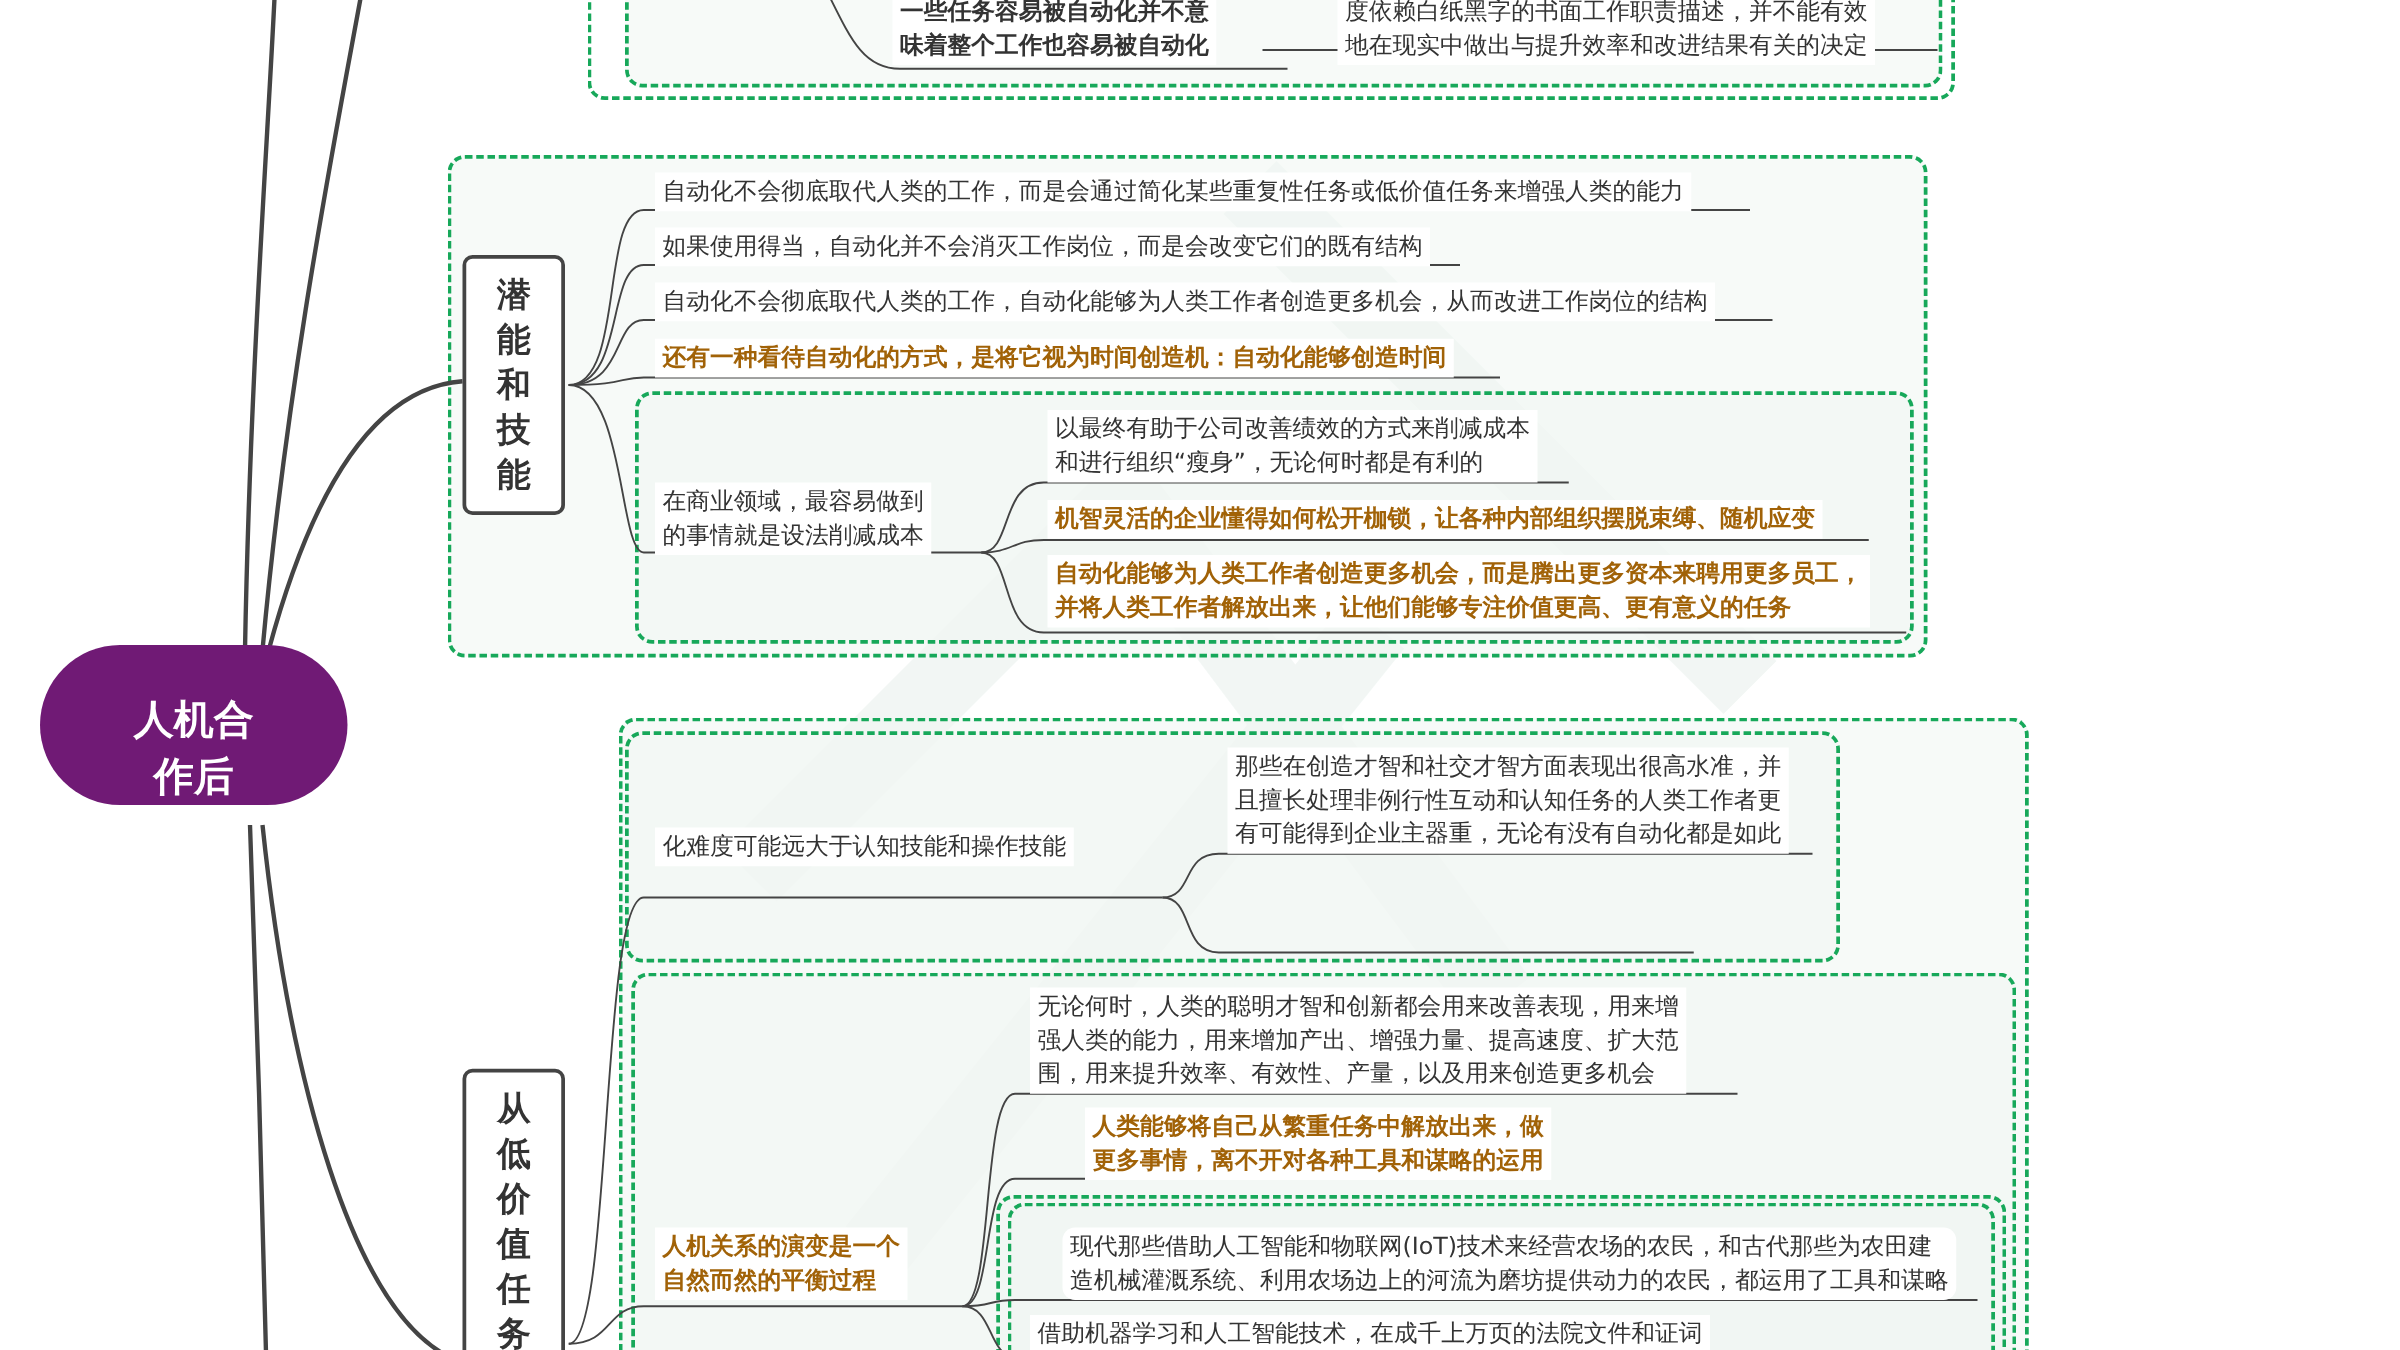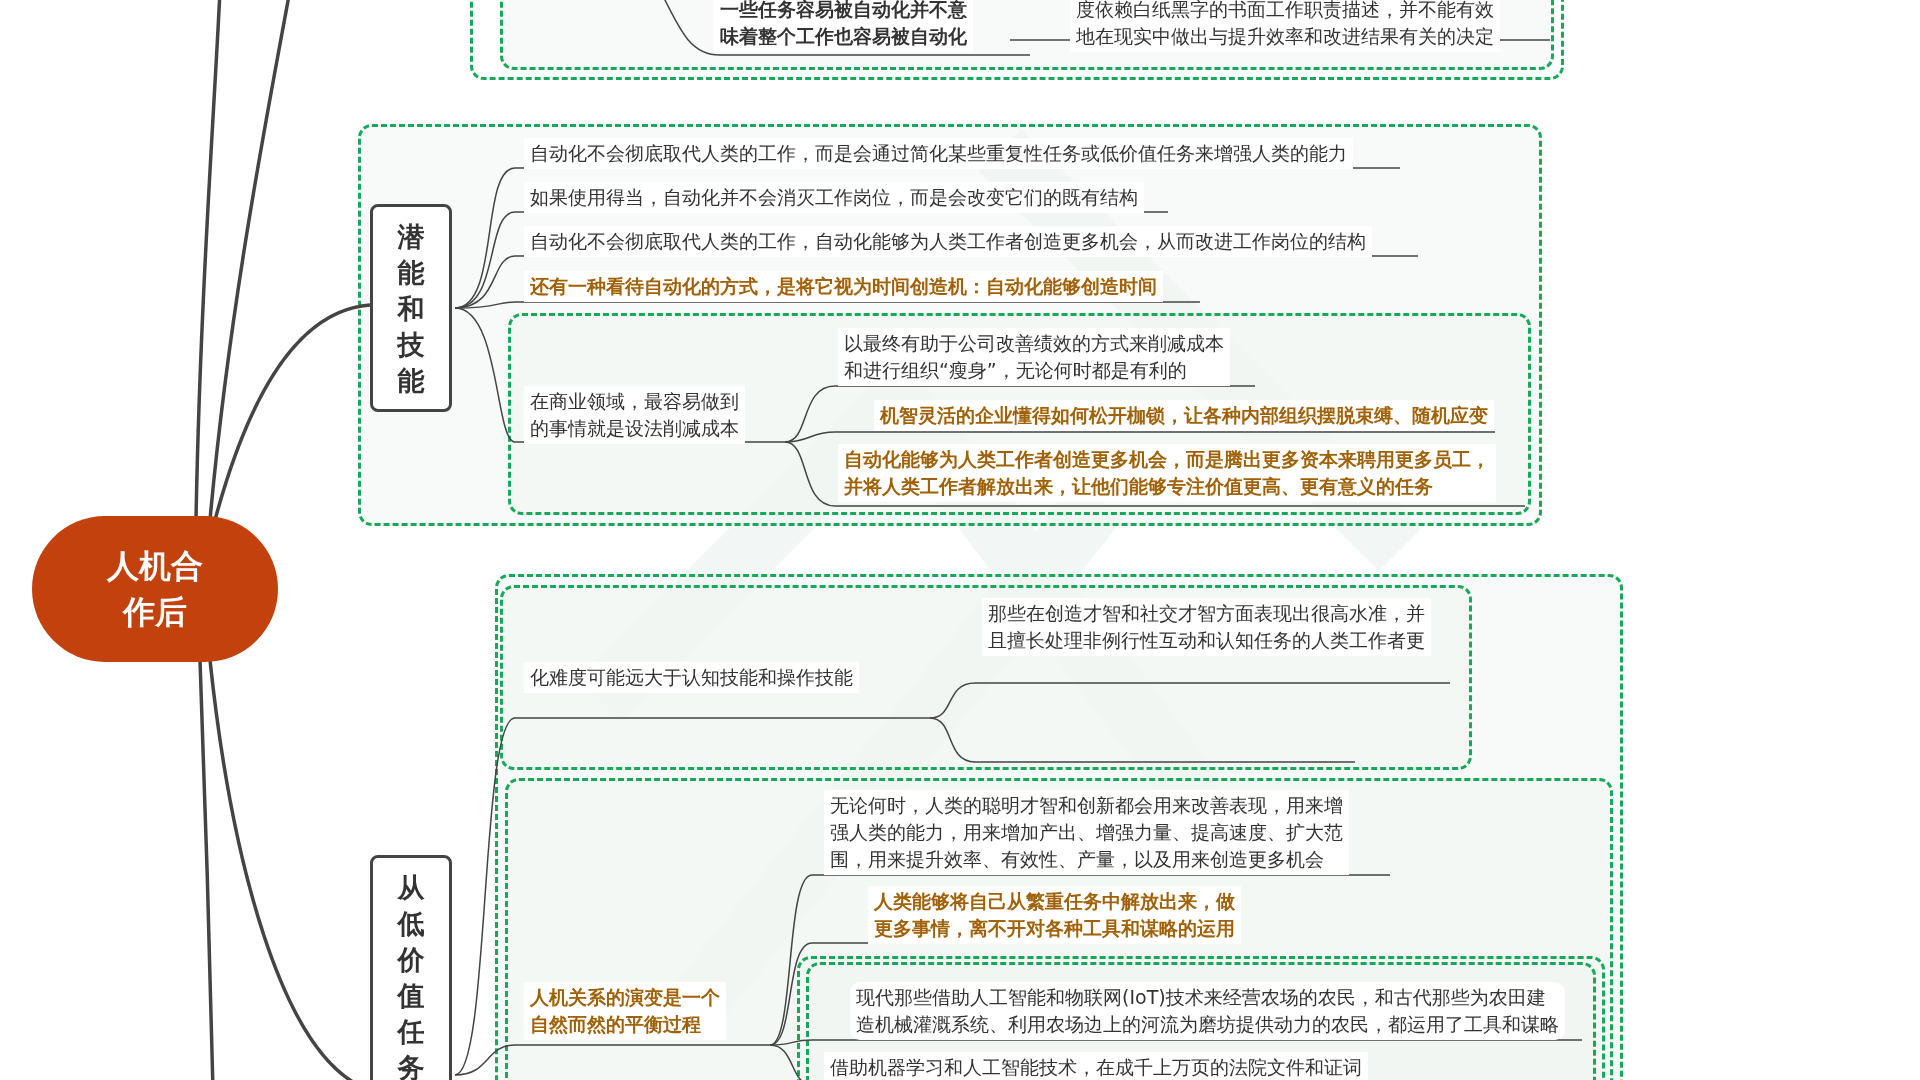--- a/index.html
+++ b/index.html
@@ -1,22 +1,22 @@
 <!DOCTYPE html>
 <html><head>
 <meta charset="utf-8">
 <style>
   html, body { margin:0; padding:0; }
   body { width:1920px; height:1080px; overflow:hidden; background:#ffffff; position:relative;
          font-family: "DejaVu Sans", "Liberation Sans", sans-serif; color:#333; }
   .canvas { position:absolute; left:0; top:0; width:1920px; height:1080px; }
   svg.lines { position:absolute; left:0; top:0; width:1920px; height:1080px; }
-  .root { position:absolute; left:32px; top:516px; width:246px; height:146px; border-radius:73px;
-          background:#c2410c; color:#fff; font-weight:bold; font-size:32px; line-height:46px;
-          display:flex; align-items:center; justify-content:center; text-align:center; }
+  .root { position:absolute; left:32px; top:516px; width:246px; height:128px; border-radius:73px;
+          background:#701a75; color:#fff; font-weight:bold; font-size:32px; line-height:46px;
+          display:flex; align-items:flex-end; justify-content:center; text-align:center; }
   .root span { width:120px; }
   .vbox { position:absolute; width:82px; border:3px solid #444; border-radius:8px; background:#fff;
           box-sizing:border-box; display:flex; flex-direction:column; align-items:center;
           font-weight:bold; font-size:27px; color:#333; padding-top:12px; }
   .vbox .ch { height:36px; line-height:36px; display:block; }
   .region { position:absolute; border:3px dashed #17a85a; border-radius:14px; background:rgba(240,245,243,0.55); box-sizing:border-box; }
   .region.clear { background:transparent; }
   .leaf { position:absolute; font-size:19px; line-height:27px; color:#333; background:#fff; padding:2px 6px; white-space:nowrap; }
   .leaf.red { color:#a16207; font-weight:bold; }
   .leaf.bold { font-weight:bold; color:#333; }
@@ -109,21 +109,21 @@
   <div class="leaf red" style="left:524px; top:271px;">还有一种看待自动化的方式，是将它视为时间创造机：自动化能够创造时间</div>
 
   <div class="leaf" style="left:524px; top:386px;">
     <div>在商业领域，最容易做到</div>
     <div>的事情就是设法削减成本</div>
   </div>
   <div class="leaf" style="left:838px; top:328px;">
     <div>以最终有助于公司改善绩效的方式来削减成本</div>
     <div>和进行组织“瘦身”，无论何时都是有利的</div>
   </div>
-  <div class="leaf red" style="left:838px; top:400px;margin-left:36px;">机智灵活的企业懂得如何松开枷锁，让各种内部组织摆脱束缚、随机应变</div>
+  <div class="leaf red" style="left:838px; top:400px;">机智灵活的企业懂得如何松开枷锁，让各种内部组织摆脱束缚、随机应变</div>
   <div class="leaf red" style="left:838px; top:444px;">
     <div>自动化能够为人类工作者创造更多机会，而是腾出更多资本来聘用更多员工，</div>
     <div>并将人类工作者解放出来，让他们能够专注价值更高、更有意义的任务</div>
   </div>
 
   <div class="vbox" style="left:370px; top:855px; height:260px;">
     <span class="ch">从</span>
     <span class="ch">低</span>
     <span class="ch">价</span>
     <span class="ch">值</span>
@@ -131,20 +131,21 @@
     <span class="ch">务</span>
 
   </div>
 
   <div class="leaf" style="left:524px; top:662px;">
     <div>化难度可能远大于认知技能和操作技能</div>
   </div>
   <div class="leaf" style="left:982px; top:598px;">
     <div>那些在创造才智和社交才智方面表现出很高水准，并</div>
     <div>且擅长处理非例行性互动和认知任务的人类工作者更</div>
+    <div>有可能得到企业主器重，无论有没有自动化都是如此</div>
   </div>
 
   <div class="leaf" style="left:824px; top:790px;">
     <div>无论何时，人类的聪明才智和创新都会用来改善表现，用来增</div>
     <div>强人类的能力，用来增加产出、增强力量、提高速度、扩大范</div>
     <div>围，用来提升效率、有效性、产量，以及用来创造更多机会</div>
   </div>
   <div class="leaf red" style="left:524px; top:982px;">
     <div>人机关系的演变是一个</div>
     <div>自然而然的平衡过程</div>

